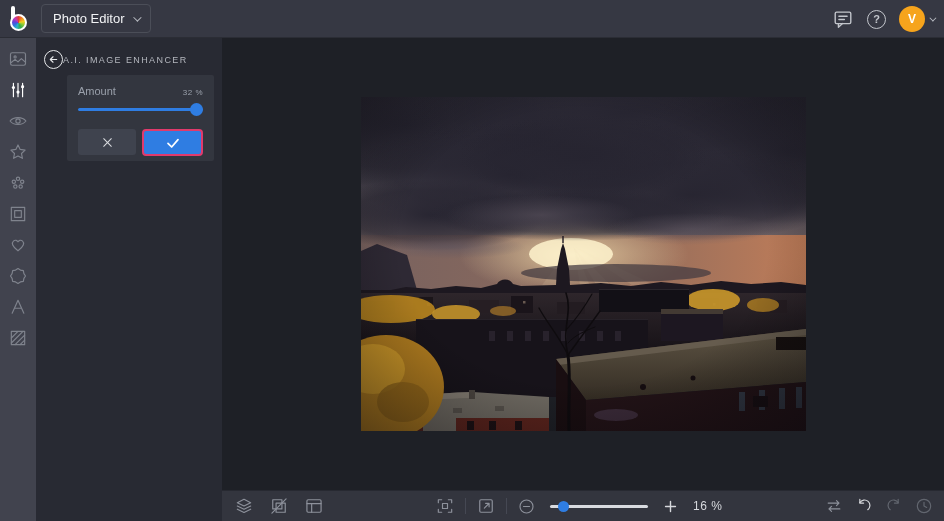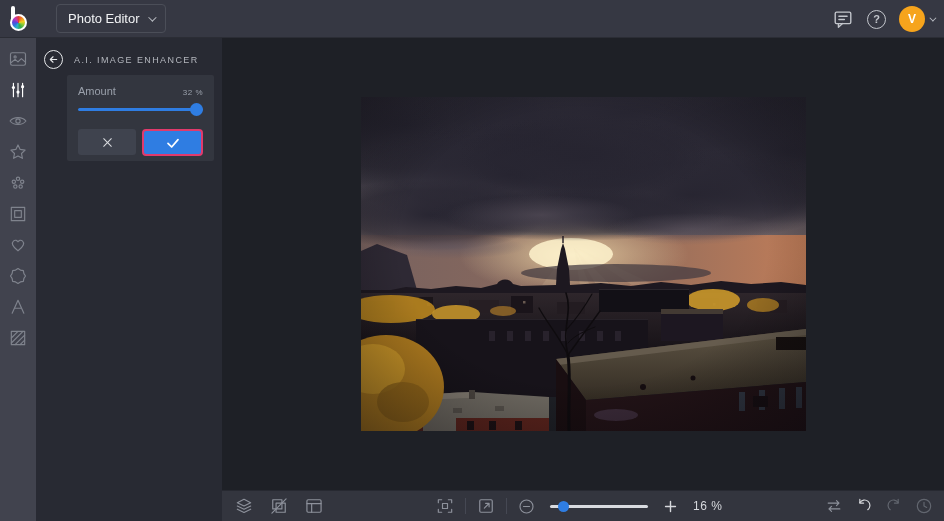--- a/index.html
+++ b/index.html
@@ -25,21 +25,21 @@
     display:flex;align-items:center;z-index:30;
   }
   .logo{position:relative;width:24px;height:28px;margin-left:8px;cursor:pointer;}
   .logo .stem{position:absolute;left:3px;top:1px;width:3.5px;height:18px;background:#fff;border-radius:2px;}
   .logo .wheel{
     position:absolute;left:2px;top:9px;width:17px;height:17px;border-radius:50%;
     background:conic-gradient(#e33b3b,#f08c1f,#f2d021,#7fc93a,#2fa84f,#2bb5c9,#2f6fe0,#6b3fd4,#c23ab5,#e33b3b);
     border:2.5px solid #fff;
   }
   .app-menu{
-    margin-left:24px;display:flex;align-items:center;gap:8px;
+    margin-left:9px;display:flex;align-items:center;gap:8px;
     padding:6px 11px;border:1px solid #4b4e58;border-radius:4px;
     font-size:13px;color:#f2f3f5;cursor:pointer;
   }
   .caret{width:6px;height:6px;border-right:1.5px solid #b9bcc3;border-bottom:1.5px solid #b9bcc3;transform:rotate(45deg) translateY(-2px);}
   .topbar-center{
     position:absolute;left:222px;right:0;top:0;height:38px;
     display:flex;align-items:center;justify-content:center;gap:20px;
   }
   .bar-btn{
     display:flex;align-items:center;gap:8px;
@@ -79,21 +79,21 @@
   .panel{
     position:absolute;left:36px;top:38px;bottom:0;width:186px;
     background:#282a33;z-index:20;
   }
   .panel-header{display:flex;align-items:center;padding:12px 8px 0 8px;}
   .back-btn{
     width:19px;height:19px;border-radius:50%;border:1.5px solid #e6e8ea;
     display:flex;align-items:center;justify-content:center;cursor:pointer;flex:none;
   }
   .panel-title{
-    margin-left:11px;font-size:9px;letter-spacing:1.4px;color:#b3b6bd;
+    font-size:9px;letter-spacing:1.4px;color:#b3b6bd;
     white-space:nowrap;
   }
   .panel-box{
     position:absolute;left:31px;top:37px;width:147px;
     background:#33363f;border-radius:2px;padding-bottom:5px;
   }
   .tabs{display:flex;height:31px;border-bottom:1px solid #3e414b;}
   .tab{
     flex:1;display:flex;align-items:center;justify-content:center;
     font-size:12px;color:#7b7f89;cursor:pointer;position:relative;

